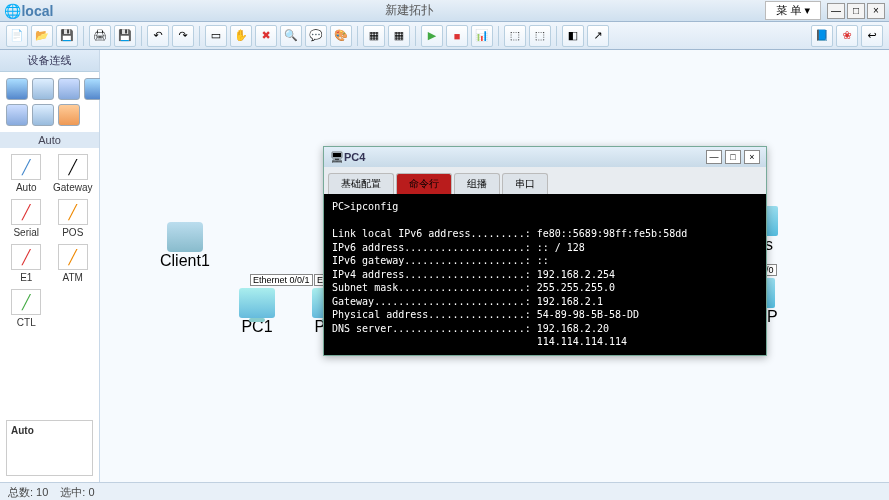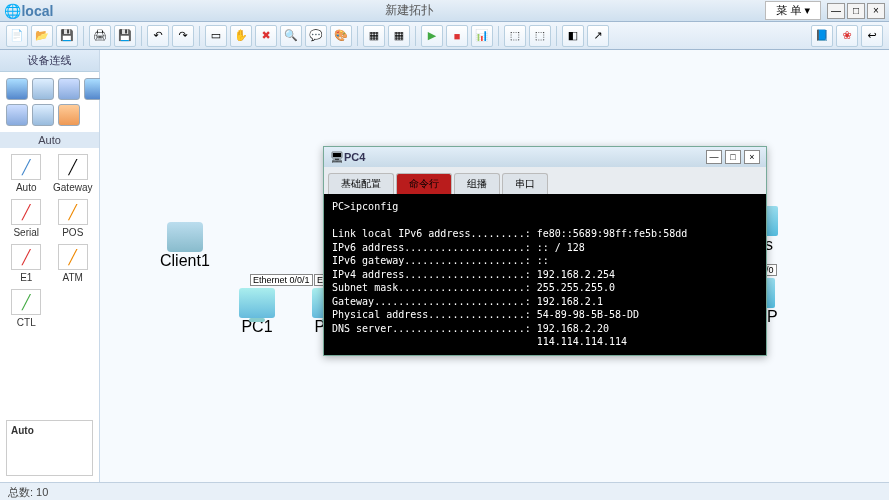--- a/index.html
+++ b/index.html
@@ -27,21 +27,21 @@
 .info-box { margin:6px; border:1px solid #ccc; padding:4px; min-height:56px; font-size:10px; color:#333; }
 .info-box b { font-weight:bold; }
 .canvas { flex:1; position:relative; background:#f6fafe; }
 .node { position:absolute; text-align:center; font-size:16px; }
 .node .ico { width:36px; height:30px; margin:0 auto; }
 .pc-ico { background:linear-gradient(#aee,#6bd); border-radius:3px; position:relative; }
 .pc-ico:after{content:"";position:absolute;bottom:-4px;left:10px;width:16px;height:4px;background:#8cc;border-radius:2px;}
 .srv-ico { background:linear-gradient(#9de,#5bd); border-radius:2px; }
 .cli-ico { width:40px; height:28px; background:linear-gradient(#bde,#8bc); border-radius:4px; }
 .port { position:absolute; background:#fff; border:1px solid #888; padding:0 2px; font-size:9px; white-space:nowrap; }
-.statusbar { height:18px; background:#e8f0f8; border-top:1px solid #c0d0e0; padding:2px 8px; font-size:11px; color:#444; display:flex; gap:12px;flex-direction:column; }
+.statusbar { height:18px; background:#e8f0f8; border-top:1px solid #c0d0e0; padding:2px 8px; font-size:11px; color:#444; display:flex; gap:12px; }
 .term-win { position:absolute; left:223px; top:96px; width:444px; background:#eef2f6; border:1px solid #7a9; box-shadow:0 2px 8px rgba(0,0,0,.3); }
 .term-title { background:linear-gradient(#e2eef8,#c8dae8); padding:3px 6px; display:flex; align-items:center; font-size:11px; }
 .term-title .t { flex:1; color:#335; font-weight:bold; }
 .term-title .wb { width:16px; height:14px; border:1px solid #888; margin-left:3px; display:flex; align-items:center; justify-content:center; font-size:9px; cursor:pointer; background:#fff; }
 .term-tabs { display:flex; background:#e8ecf0; padding:6px 4px 0; gap:2px; }
 .term-tab { padding:3px 12px; background:#dde3e9; border:1px solid #bbb; border-bottom:none; border-radius:3px 3px 0 0; font-size:10px; cursor:pointer; }
 .term-tab.active { background:#b91c1c; }
 .term-body { background:#000; color:#fff; font-family:Consolas,monospace; font-size:10px; padding:6px 8px; min-height:140px; white-space:pre; line-height:1.35; }
 .red{color:#d33;} .orange{color:#e80;} .green{color:#4a4;} .blue{color:#48c;}
 </style>

